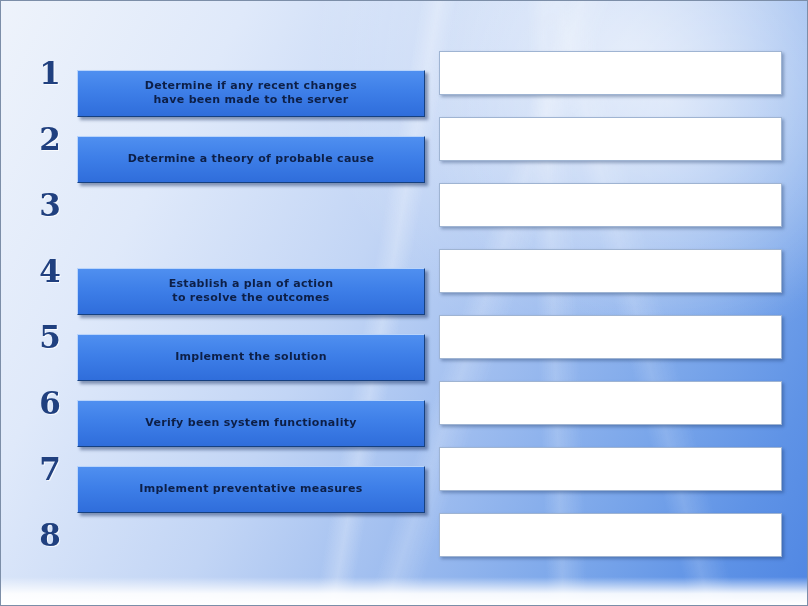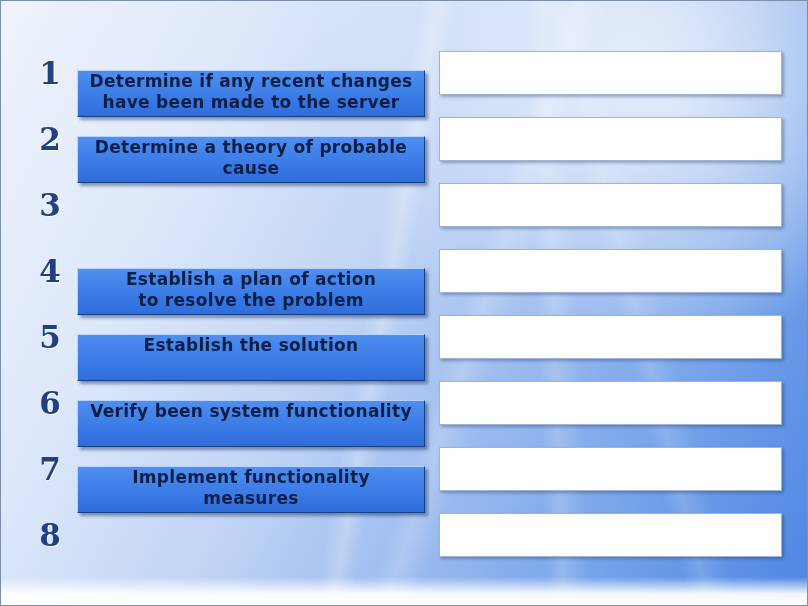--- a/index.html
+++ b/index.html
@@ -85,24 +85,24 @@
     height: 47px;
     margin-left: 4px;
     box-sizing: border-box;
     background: linear-gradient(180deg, #4f8ff0 0%, #3e7fe8 45%, #2f6ddb 100%);
     border-top: 1px solid #b9d4fb;
     border-left: 1px solid #b9d4fb;
     border-right: 1px solid #16407f;
     border-bottom: 1px solid #16407f;
     box-shadow: 3px 3px 3px rgba(20, 45, 95, 0.45);
     display: flex;
-    align-items: flex-start;
+    align-items: center;
     justify-content: center;
     color: #0d1f47;
-    font-size: 17px;
+    font-size: 11px;
     font-weight: bold;
     letter-spacing: .3px;
     line-height: 1.25;
     text-align: center;
     padding: 0 8px;
     margin-top: 40px;
   }
   .step-box .txt { white-space: pre-line; }
 
   .answer-box {
@@ -154,45 +154,45 @@
 
     <div class="row">
       <div class="num">3</div>
       <div class="answer-box"></div>
     </div>
 
     <div class="row">
       <div class="num">4</div>
       <div class="step-box">
         <span class="txt">Establish a plan of action
-to resolve the problem</span>
+to resolve the outcomes</span>
       </div>
       <div class="answer-box"></div>
     </div>
 
     <div class="row">
       <div class="num">5</div>
       <div class="step-box">
-        <span class="txt">Establish the solution</span>
+        <span class="txt">Implement the solution</span>
       </div>
       <div class="answer-box"></div>
     </div>
 
     <div class="row">
       <div class="num">6</div>
       <div class="step-box">
         <span class="txt">Verify been system functionality</span>
       </div>
       <div class="answer-box"></div>
     </div>
 
     <div class="row">
       <div class="num">7</div>
       <div class="step-box">
-        <span class="txt">Implement functionality measures</span>
+        <span class="txt">Implement preventative measures</span>
       </div>
       <div class="answer-box"></div>
     </div>
 
     <div class="row">
       <div class="num">8</div>
       <div class="answer-box"></div>
     </div>
 
   </div>

